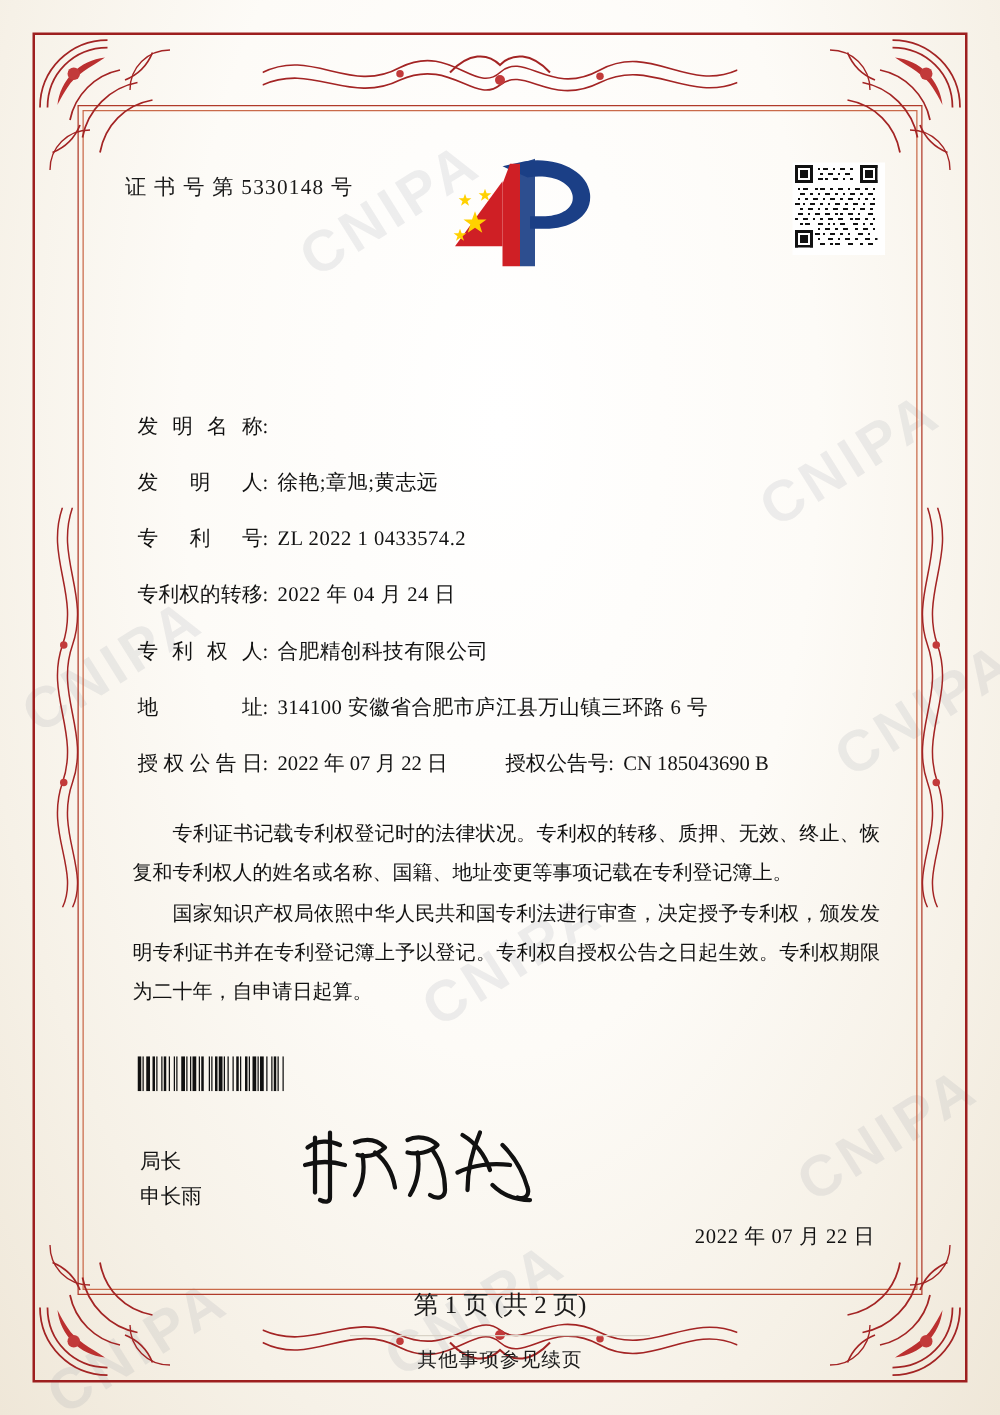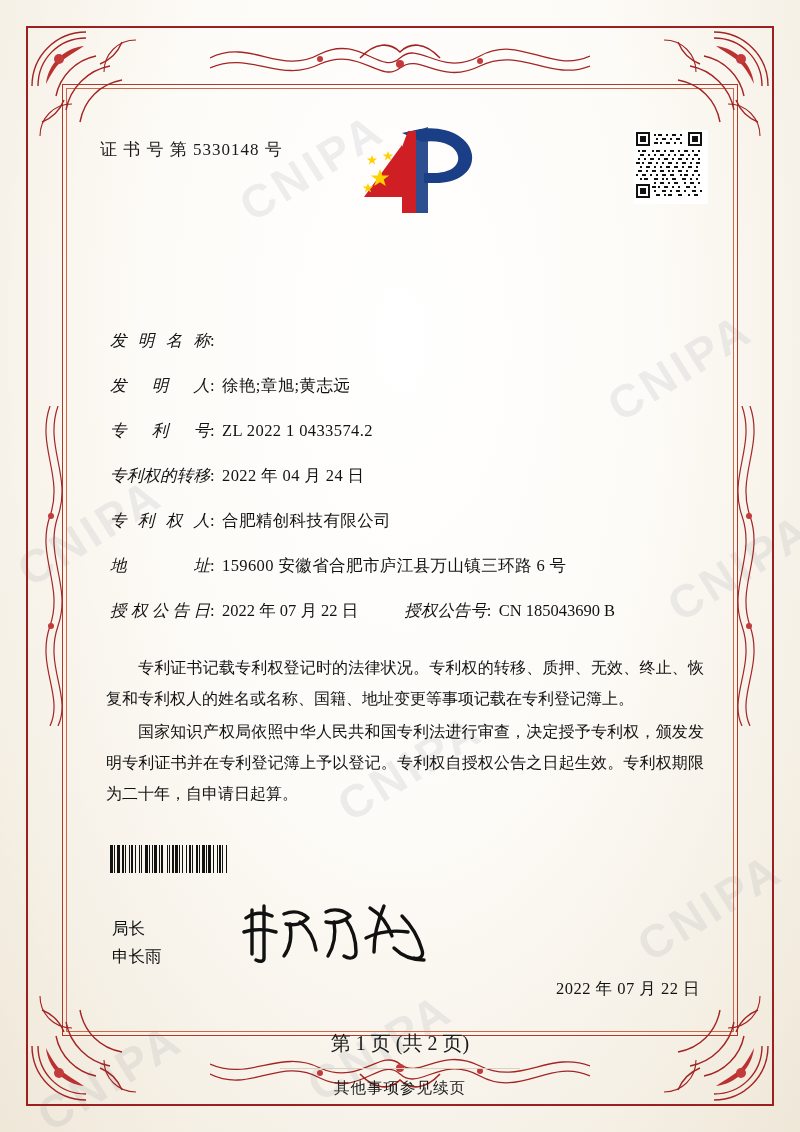--- a/index.html
+++ b/index.html
@@ -109,21 +109,20 @@
     white-space:nowrap;
   }
   .f-colon{flex:0 0 12px;}
   .f-value{flex:1 1 auto;letter-spacing:0.4px;}
   .f-label.spread{
     display:inline-block;
     text-align:justify;
     text-align-last:justify;
     width:100px;
     flex:0 0 100px;
-    font-style:italic;
   }
   .inline2{display:flex;width:100%;align-items:baseline;}
   .inline2 .seg2{margin-left:46px;display:flex;align-items:baseline;}
   .inline2 .seg2 .f-label{width:auto;flex:0 0 auto;}
 
   
   .paras{
     position:absolute;left:106px;right:96px;top:652px;
     font-size:16px;line-height:31px;color:#121212;
     text-align:justify;
@@ -479,21 +478,21 @@
       <span class="f-value">2022 年 04 月 24 日</span>
     </div>
     <div class="field">
       <span class="f-label spread">专 利 权 人</span>
       <span class="f-colon">:</span>
       <span class="f-value">合肥精创科技有限公司</span>
     </div>
     <div class="field">
       <span class="f-label spread">地 址</span>
       <span class="f-colon">:</span>
-      <span class="f-value">159600 安徽省合肥市庐江县万山镇三环路 6 号</span>
+      <span class="f-value">314100 安徽省合肥市庐江县万山镇三环路 6 号</span>
     </div>
     <div class="field">
       <div class="inline2">
         <span style="display:flex;align-items:baseline;">
           <span class="f-label spread">授权公告日</span>
           <span class="f-colon">:</span>
           <span>2022 年 07 月 22 日</span>
         </span>
         <span class="seg2">
           <span class="f-label spread">授权公告号</span>

